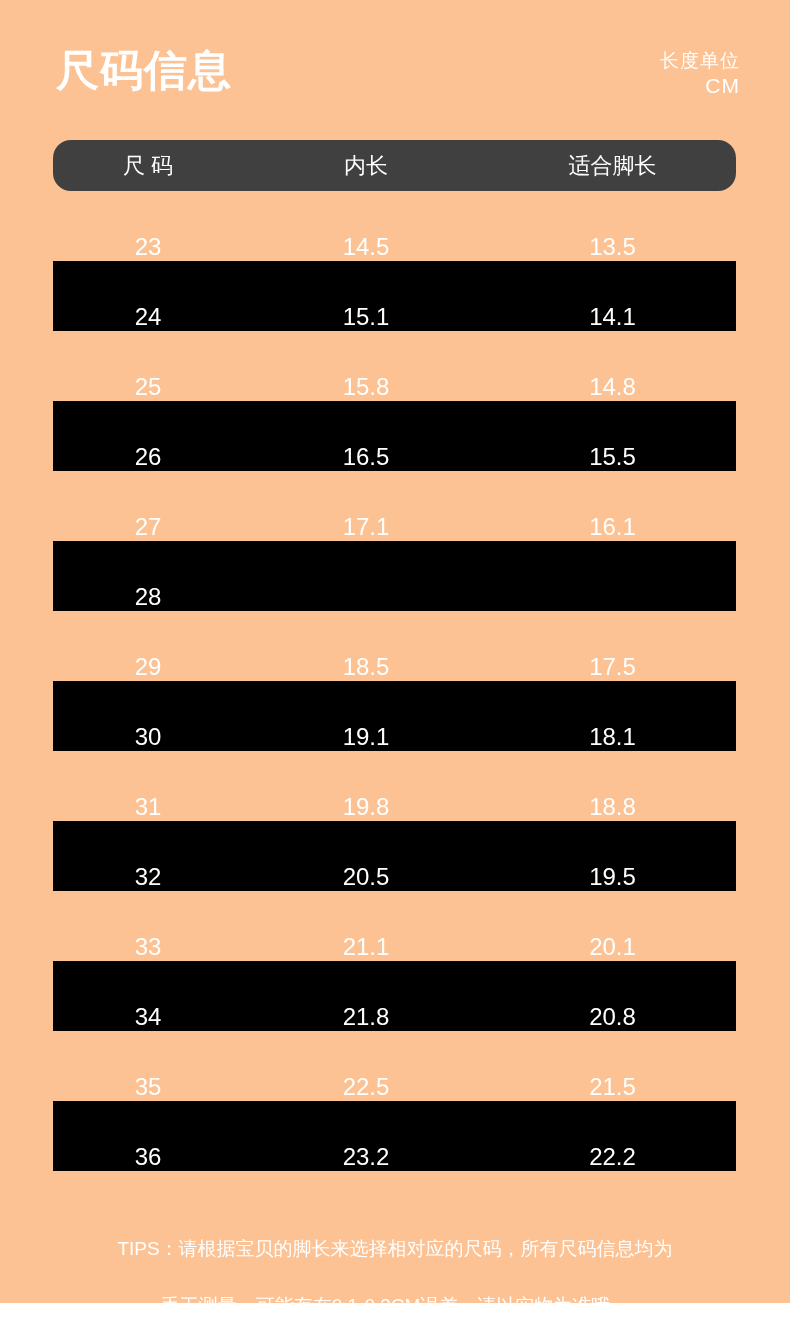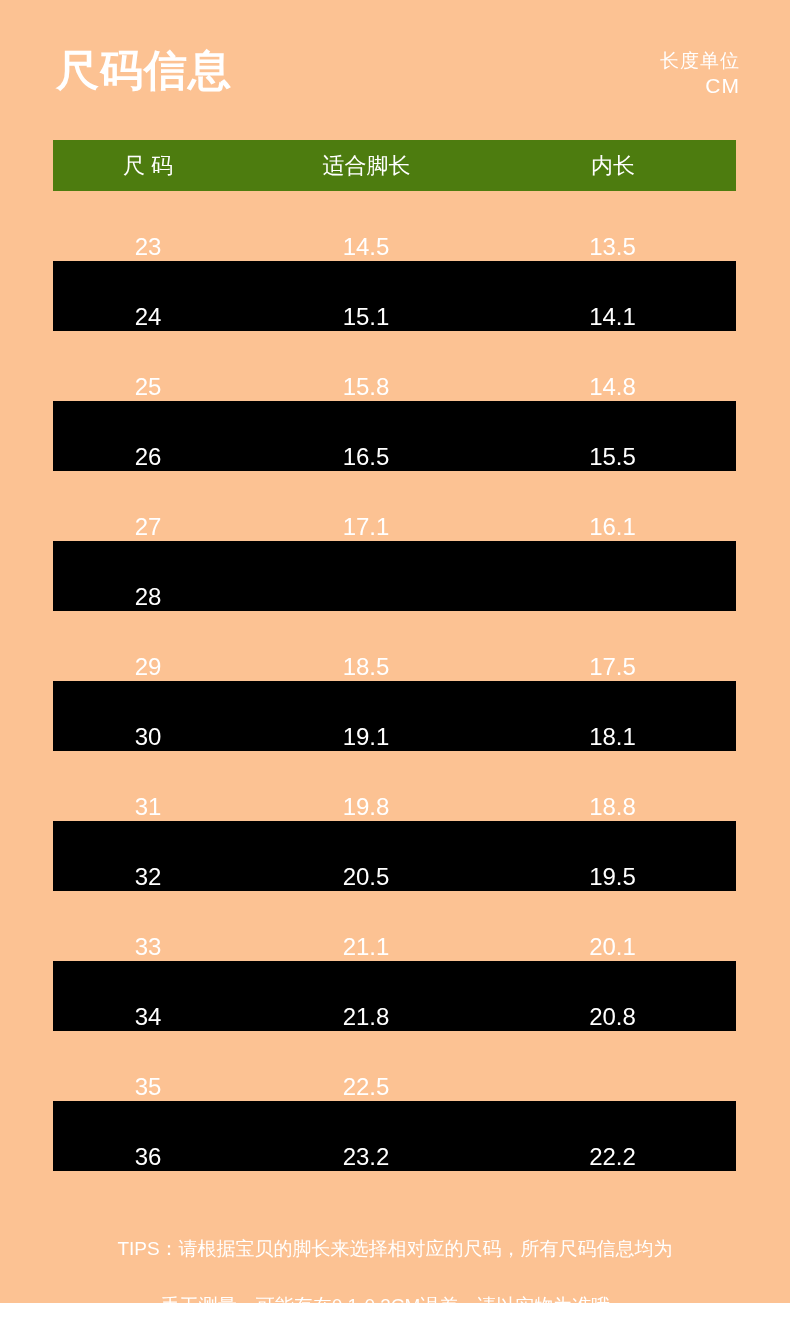--- a/index.html
+++ b/index.html
@@ -64,21 +64,22 @@
   .table {
     position: absolute;
     left: 53px;
     top: 140px;
     width: 683px;
   }
   .thead {
     display: flex;
     align-items: center;
     height: 51px;
-    background: #4d7c0f;
+    background: #404040;
+    border-radius: 18px;
   }
   .thead .cell {
     font-size: 22px;
     color: #ffffff;
     font-weight: normal;
   }
   .trow {
     display: flex;
     align-items: flex-end;
     height: 70px;
@@ -122,22 +123,22 @@
       <div class="title">尺码信息</div>
       <div class="unit-block">
         <div class="unit-label">长度单位</div>
         <div class="unit-value">CM</div>
       </div>
     </div>
 
     <div class="table">
       <div class="thead">
         <div class="cell col-0">尺 码</div>
+        <div class="cell col-1">内长</div>
         <div class="cell col-2">适合脚长</div>
-        <div class="cell col-1">内长</div>
       </div>
       <div id="tbody">
           <div class="trow">
             <div class="cell col-0">23</div>
             <div class="cell col-1">14.5</div>
             <div class="cell col-2">13.5</div>
           </div>
           <div class="trow alt">
             <div class="cell col-0">24</div>
             <div class="cell col-1">15.1</div>
@@ -187,20 +188,21 @@
             <div class="cell col-2">20.1</div>
           </div>
           <div class="trow alt">
             <div class="cell col-0">34</div>
             <div class="cell col-1">21.8</div>
             <div class="cell col-2">20.8</div>
           </div>
           <div class="trow">
             <div class="cell col-0">35</div>
             <div class="cell col-1">22.5</div>
+            <div class="cell col-2">21.5</div>
           </div>
           <div class="trow alt">
             <div class="cell col-0">36</div>
             <div class="cell col-1">23.2</div>
             <div class="cell col-2">22.2</div>
           </div>
         </div>
     </div>
 
     <div class="tips">

